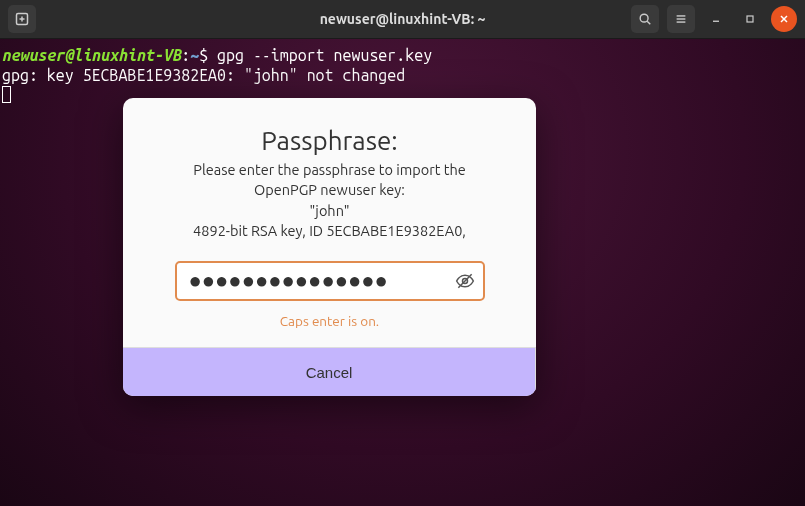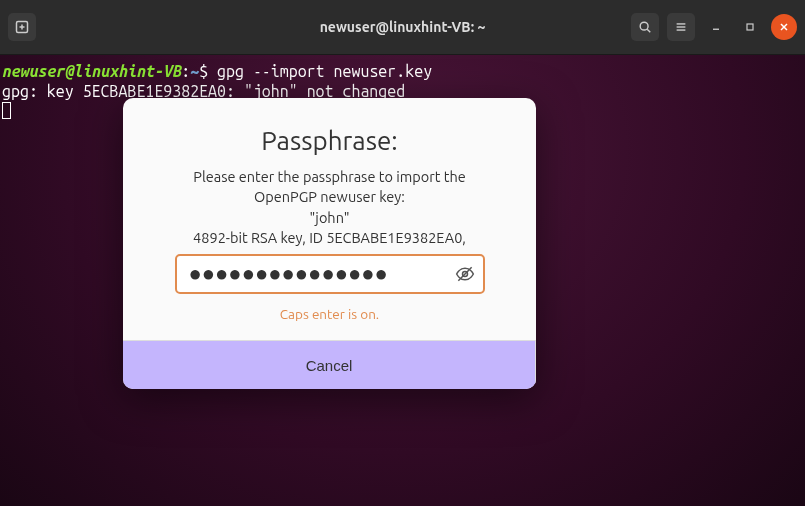--- a/index.html
+++ b/index.html
@@ -9,21 +9,21 @@
     }
     body {
       width: 805px;
       height: 506px;
       background: #300a24;
       font-family: Ubuntu, "Segoe UI", sans-serif;
       overflow: hidden;
       position: relative;
     }
     .titlebar {
-      height: 55px;
+      height: 39px;
       background: #2c2c2c;
       display: flex;
       align-items: center;
       padding: 4px 8px;
       border-bottom: 1px solid #1a1a1a;
       position: relative;
     }
     .titlebar-left {
       display: flex;
       align-items: center;
@@ -112,28 +112,28 @@
       flex-direction: column;
     }
     .modal-body {
       padding: 28px 24px 18px;
       text-align: center;
       flex: 1;
     }
     .modal-title {
       font-size: 26px;
       color: #333;
-      margin-bottom: 12px;
+      margin-bottom: 5px;
       font-weight: 400;
     }
     .modal-text {
       font-size: 14.5px;
       color: #333;
       line-height: 1.4;
-      margin-bottom: 6px;
+      margin-bottom: 20px;
     }
     .password-wrap {
       position: relative;
       margin: 0 auto 12px;
       width: 310px;
     }
     .password-input {
       width: 100%;
       height: 40px;
       border: 2px solid #e18b4e;

